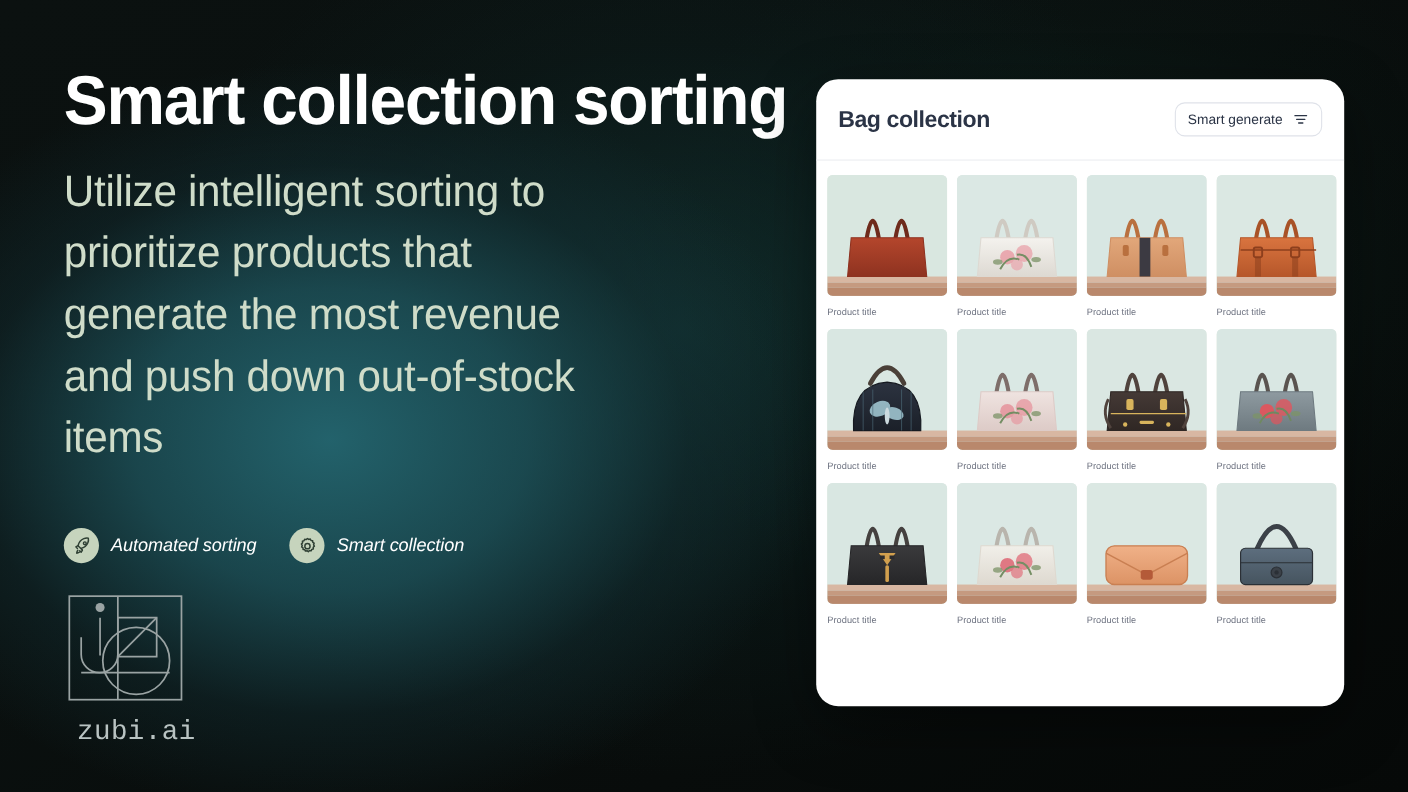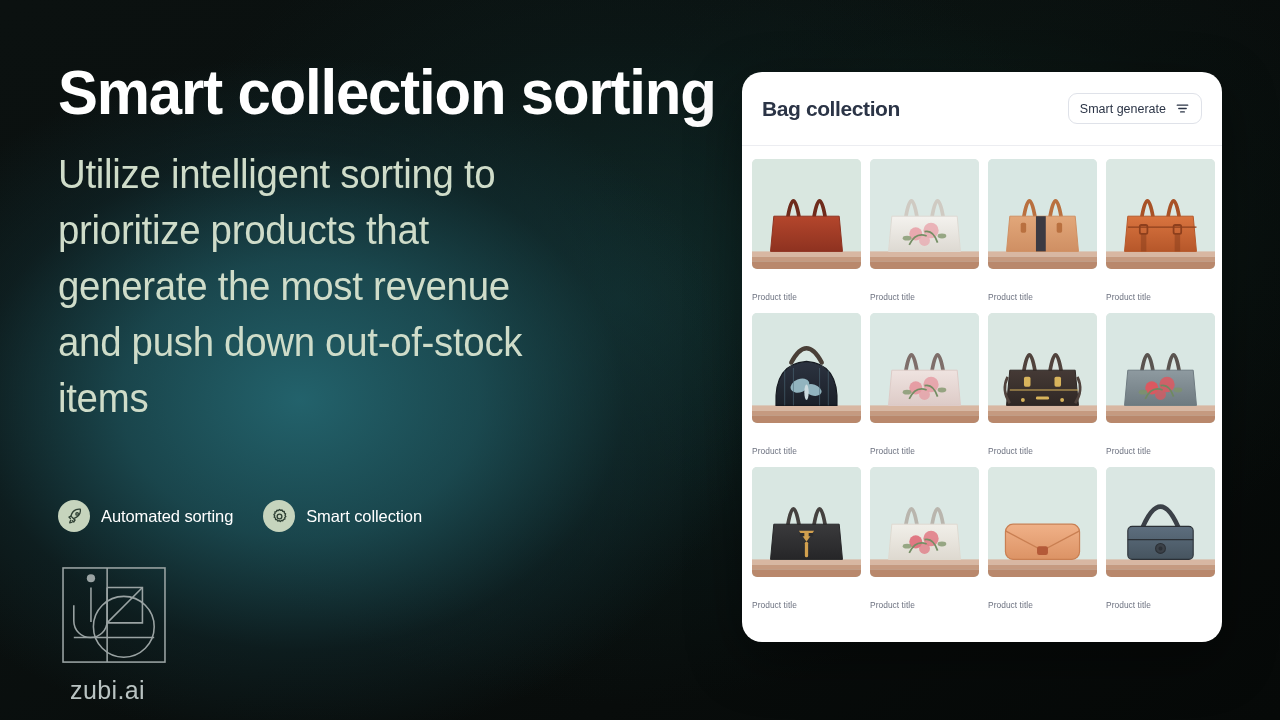--- a/index.html
+++ b/index.html
@@ -26,32 +26,32 @@
     font-family:"Liberation Sans", sans-serif;
     transform:scaleX(0.95); transform-origin:left center;
     white-space:nowrap;
   }
   .subhead{
     margin-top:22px; font-size:40px; line-height:1.4;
     font-weight:300; color:#cfdcc9; letter-spacing:-0.3px;
     width:500px;
     transform:scaleX(0.96); transform-origin:left top;
   }
-  .badges{ position:absolute; left:0; top:440px; display:flex; gap:30px; align-items:center; }
+  .badges{ position:absolute; left:0; top:420px; display:flex; gap:30px; align-items:center;font-style:italic; }
   .badge{ display:flex; align-items:center; gap:11px; }
   .badge-ic{
     width:32px; height:32px; border-radius:50%;
     background:#c6d4bd; display:flex; align-items:center; justify-content:center;
     flex:0 0 auto;
   }
   .badge-ic svg{ display:block; }
   .badge-lb{ font-size:16.5px; color:#ffffff; font-weight:400; letter-spacing:-0.1px; white-space:nowrap; }
 
   
-  .logo{ position:absolute; left:2px; top:506px; width:160px; }
+  .logo{ position:absolute; left:2px; top:480px; width:160px;font-family:Liberation Mono, monospace; }
   .logo-mark{ width:108px; height:100px; }
   .logo-word{
     margin-top:6px; margin-left:10px; font-size:25px; font-weight:300;
     color:#b9c3c2; letter-spacing:0.4px;
   }
 
   
   .card{
     position:absolute; left:742px; top:72px; width:480px; height:570px;
     background:#ffffff; border-radius:20px 20px 20px 20px;
@@ -74,21 +74,21 @@
     padding:13px 0 0 10px;
     display:grid; grid-template-columns:repeat(4,109px); gap:11px 9px;
   }
   .cell{ width:109px; }
   .thumb{
     width:109px; height:110px; border-radius:5px; overflow:hidden;
     position:relative; background:#dfe9e2;
   }
   .thumb svg{ display:block; width:100%; height:100%; }
   .ptitle{
-    margin-top:23px; font-size:8.4px; color:#6d7280; letter-spacing:0.05px;
+    margin-top:9px; font-size:8.4px; color:#6d7280; letter-spacing:0.05px;
     white-space:nowrap;
   }
 </style>
 </head>
 <body>
 
 <div class="bg-root"></div>
 
 <div class="left">
   <div class="headline">Smart collection sorting</div>

